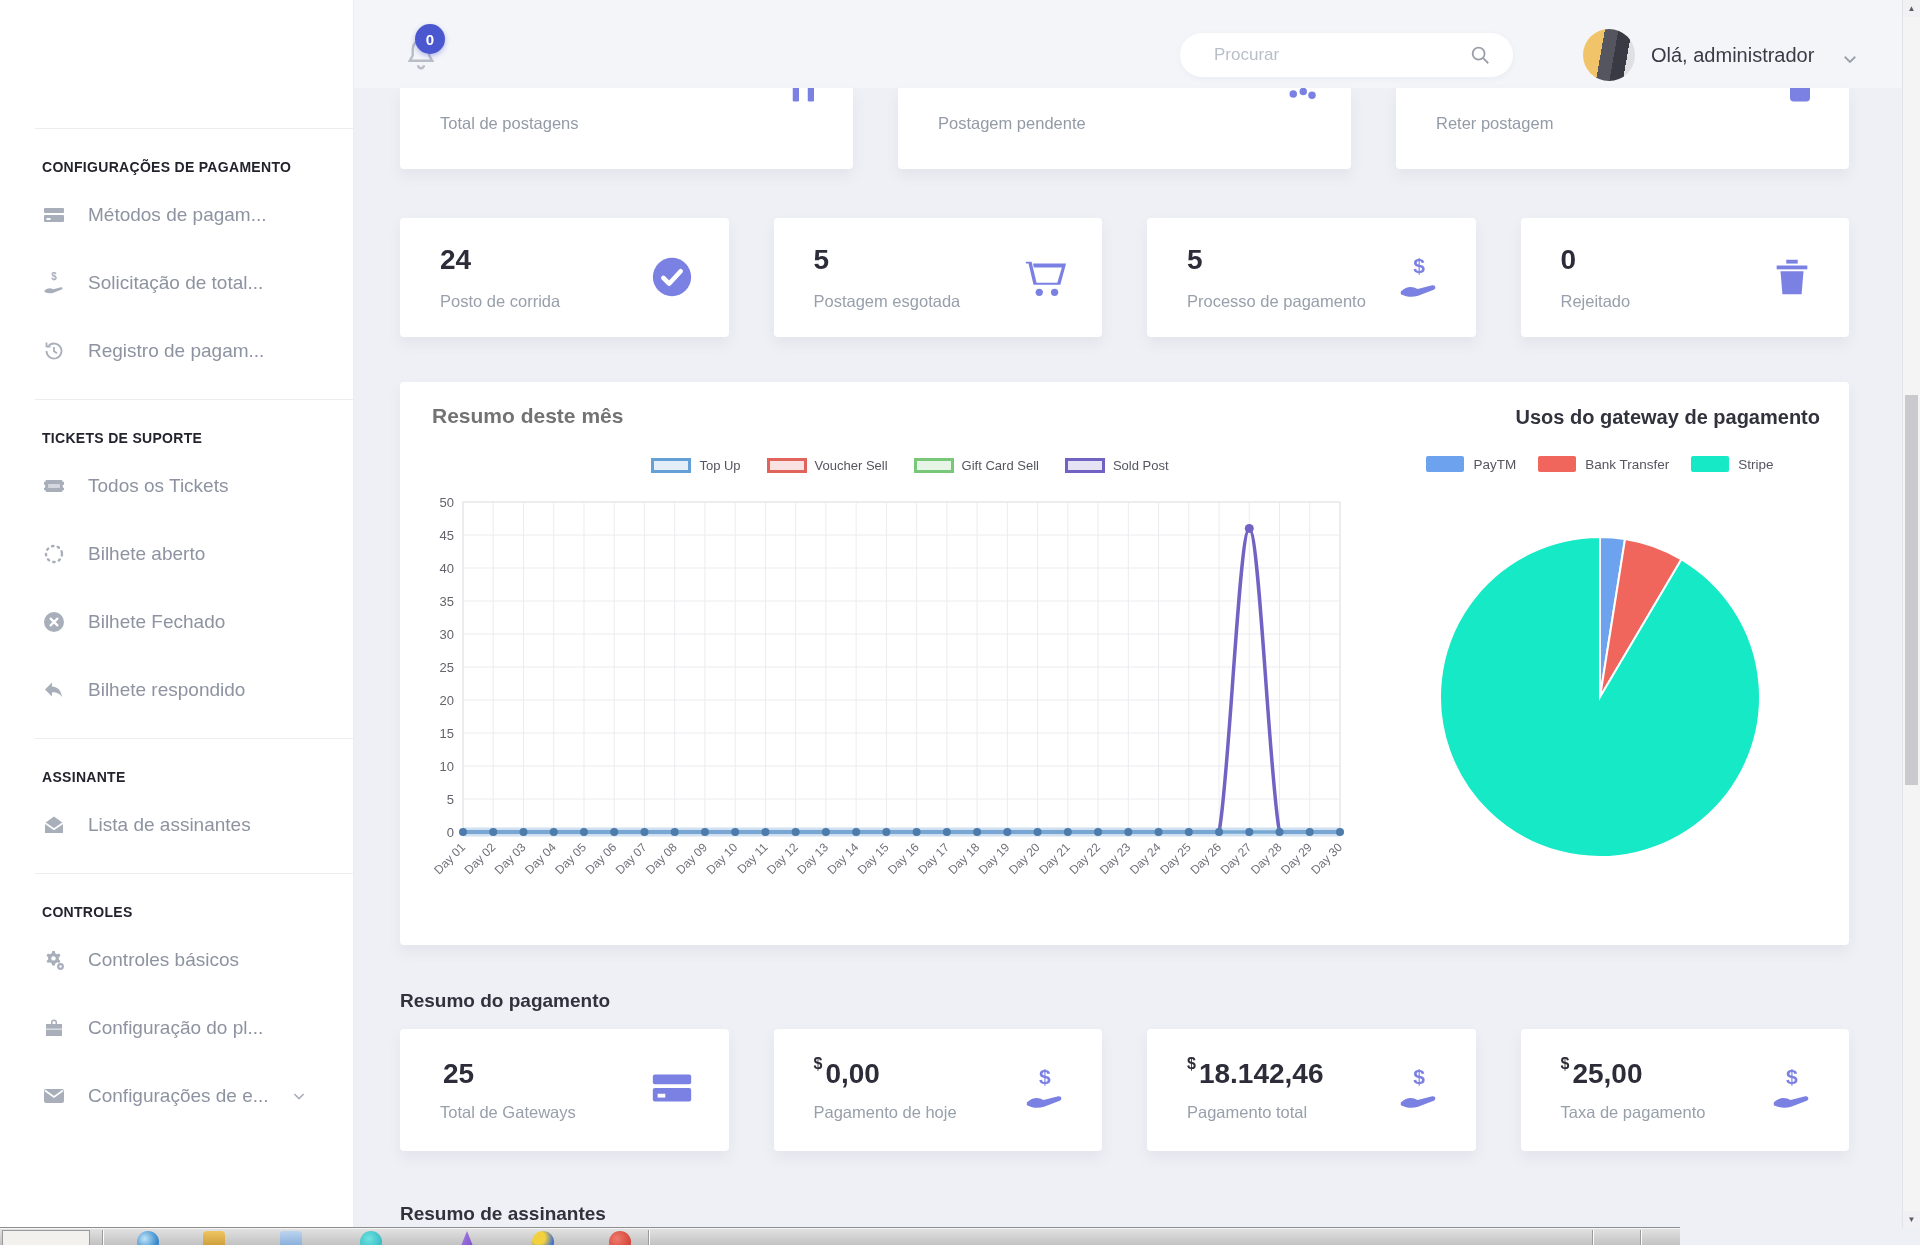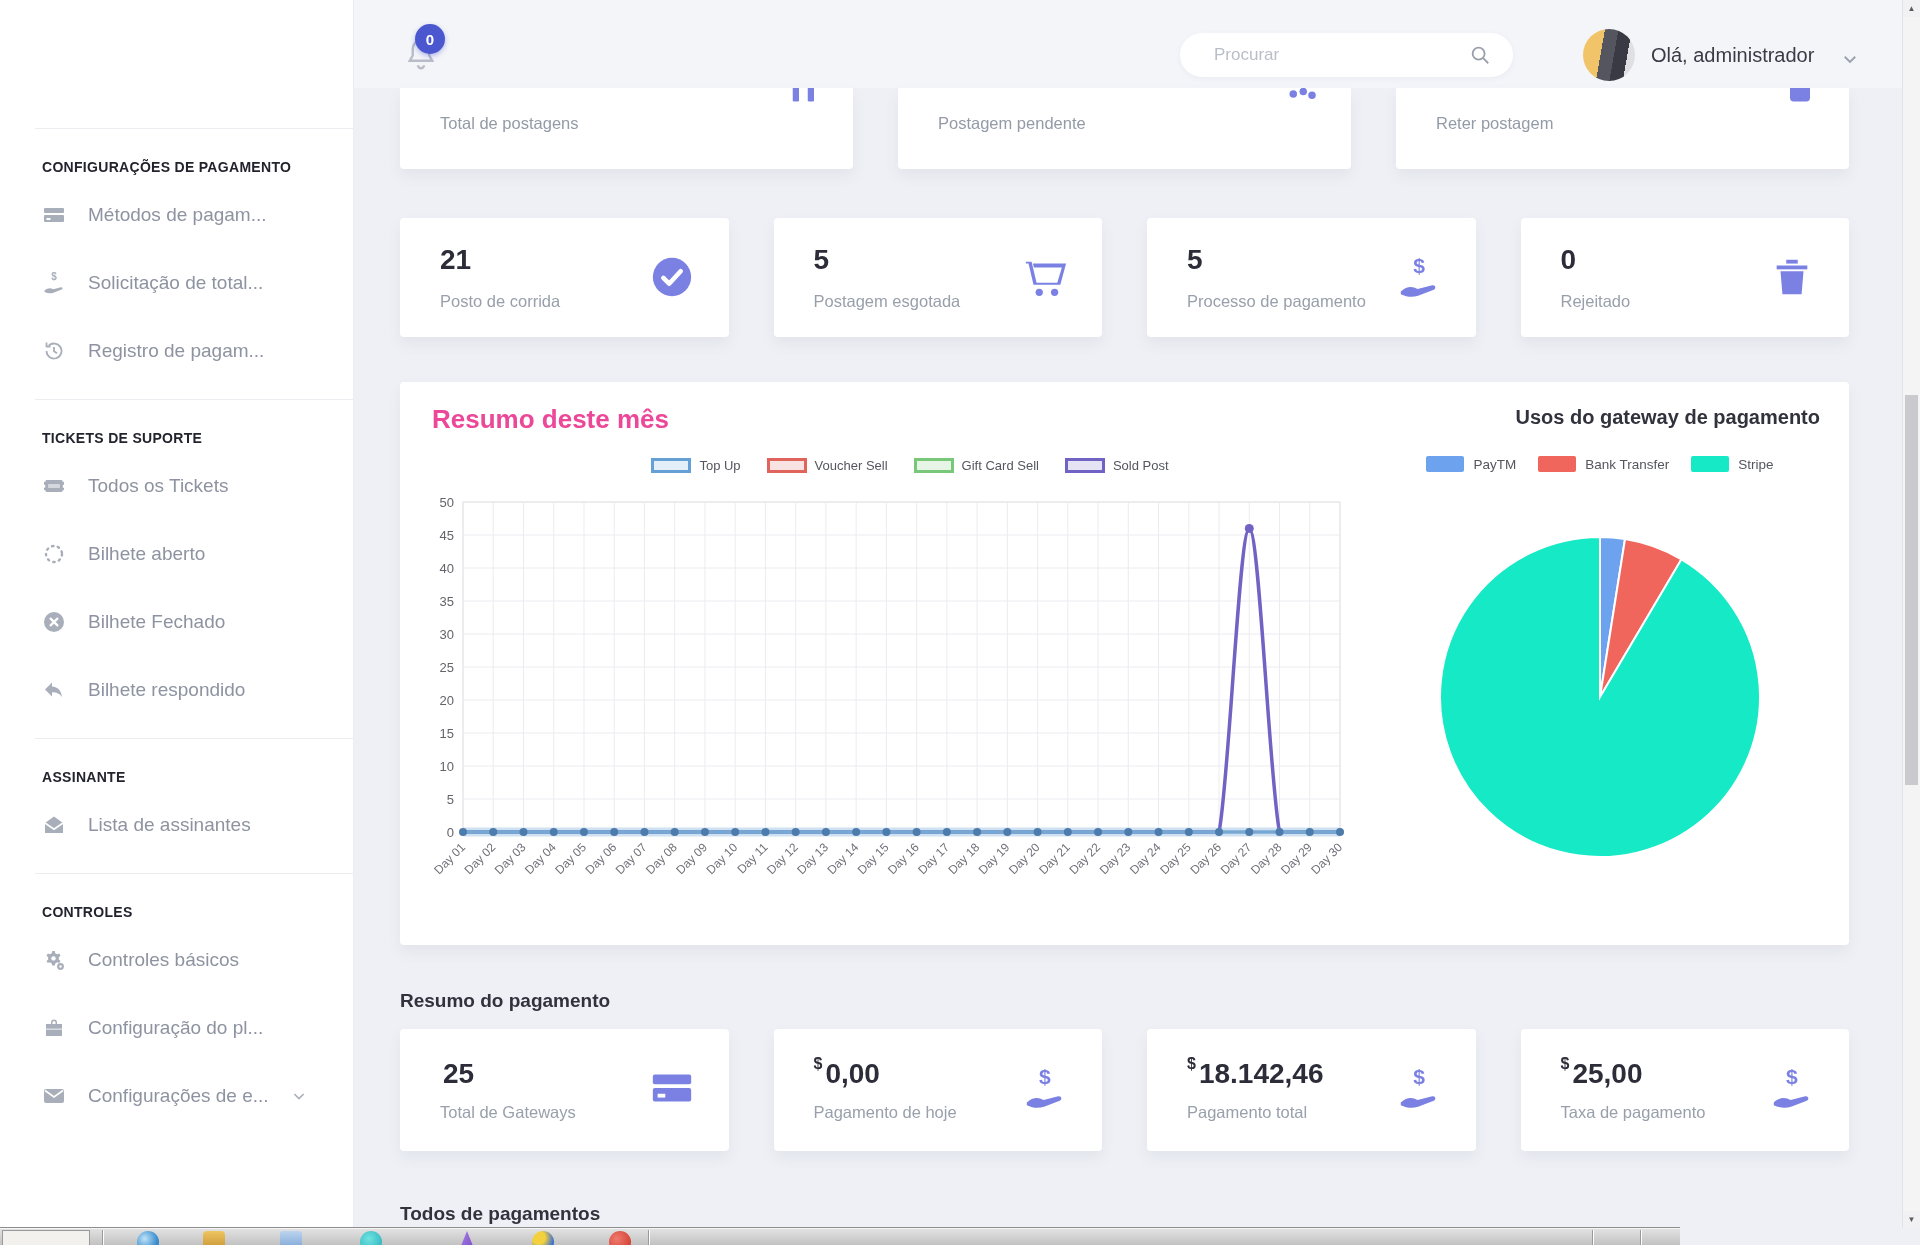--- a/index.html
+++ b/index.html
@@ -49,21 +49,21 @@
   .row-counts{top:218px;height:119px;}
   .c-value{position:absolute;left:40px;top:26px;font-size:28px;font-weight:bold;color:#2d2d3a;}
   .c-sub{position:absolute;left:40px;top:74px;font-size:16.5px;color:#98a0ab;}
   .c-icon{position:absolute;right:34px;top:36px;width:46px;height:46px;color:#7b81e3;}
   .c-icon svg{width:46px;height:46px;display:block;}
   .cur{font-size:16px;font-weight:bold;vertical-align:14px;margin-right:3px;}
 
   
   .chart-card{position:absolute;left:47px;top:382px;width:1449px;height:563px;background:#fff;border-radius:4px;
     box-shadow:0 7px 14px rgba(90,100,130,.08);}
-  .line-title{position:absolute;left:32px;top:22px;font-size:26px;font-weight:bold;color:#ec4899;}
+  .line-title{position:absolute;left:32px;top:22px;font-size:21px;font-weight:bold;color:#737373;}
   .pie-title{position:absolute;left:980px;top:24px;width:440px;text-align:right;font-size:20px;font-weight:bold;color:#32323d;}
   .line-legend{position:absolute;left:60px;top:76px;width:900px;display:flex;justify-content:center;gap:26px;}
   .lg-item{display:flex;align-items:center;gap:8px;font-size:13px;color:#55565f;}
   .lg-box{width:40px;height:15px;border-style:solid;border-width:3px;box-sizing:border-box;}
   .pie-legend{position:absolute;left:980px;top:74px;width:440px;display:flex;flex-wrap:wrap;justify-content:center;column-gap:22px;row-gap:8px;}
   .pg-item{display:flex;align-items:center;gap:9px;font-size:13.5px;color:#55565f;}
   .pg-box{width:38px;height:16px;border-radius:2px;}
 
   
   .section-heading{position:absolute;left:47px;font-size:19px;font-weight:bold;color:#32323d;}
@@ -261,21 +261,21 @@
         <span class="c-label">Reter postagem</span>
         <span class="cut-icon">
           <svg viewBox="0 0 24 24" fill="currentColor">
               <rect x="4" y="8" width="16" height="14" rx="3"></rect>
             </svg></span>
       </div>
     </div>
 
     <div class="card-row row-counts">
       <div class="card">
-        <span class="c-value">21</span>
+        <span class="c-value">24</span>
         <span class="c-sub">Posto de corrida</span>
         <span class="c-icon">
           <svg viewBox="0 0 24 24">
               <circle cx="12" cy="12" r="10" fill="currentColor"></circle>
           <path d="M7.5 12.5l3 3 6-6.5" fill="none" stroke="#fff" stroke-width="2.4" stroke-linecap="round" stroke-linejoin="round"></path>
             </svg>
           </span>
       </div>
       <div class="card">
         <span class="c-value">5</span>
@@ -513,21 +513,21 @@
         <span class="c-sub">Taxa de pagamento</span>
         <span class="c-icon">
           <svg viewBox="0 0 24 24" fill="currentColor">
               <text x="12" y="10" text-anchor="middle" font-size="11" font-weight="bold" font-family="Liberation Sans,sans-serif">$</text>
           <path d="M2.5 19.5c3-2.6 5.8-3 8.8-1.2l7.6-2c1.6-.4 2.3 1.6.8 2.3l-8.2 3.2c-3 1-6 .6-9-.8z"></path>
             </svg>
           </span>
       </div>
     </div>
 
-    <div class="section-heading" style="top:1203px;">Todos de pagamentos</div>
+    <div class="section-heading" style="top:1203px;">Resumo de assinantes</div>
   </div>
 
   <div class="scrollbar">
     <div class="sb-btn" style="top:0;">▲</div>
     <div class="sb-thumb"></div>
     <div class="sb-btn" style="top:1211px;">▼</div>
   </div>
 
   <div class="taskbar">
     <div class="tb-start"></div>

